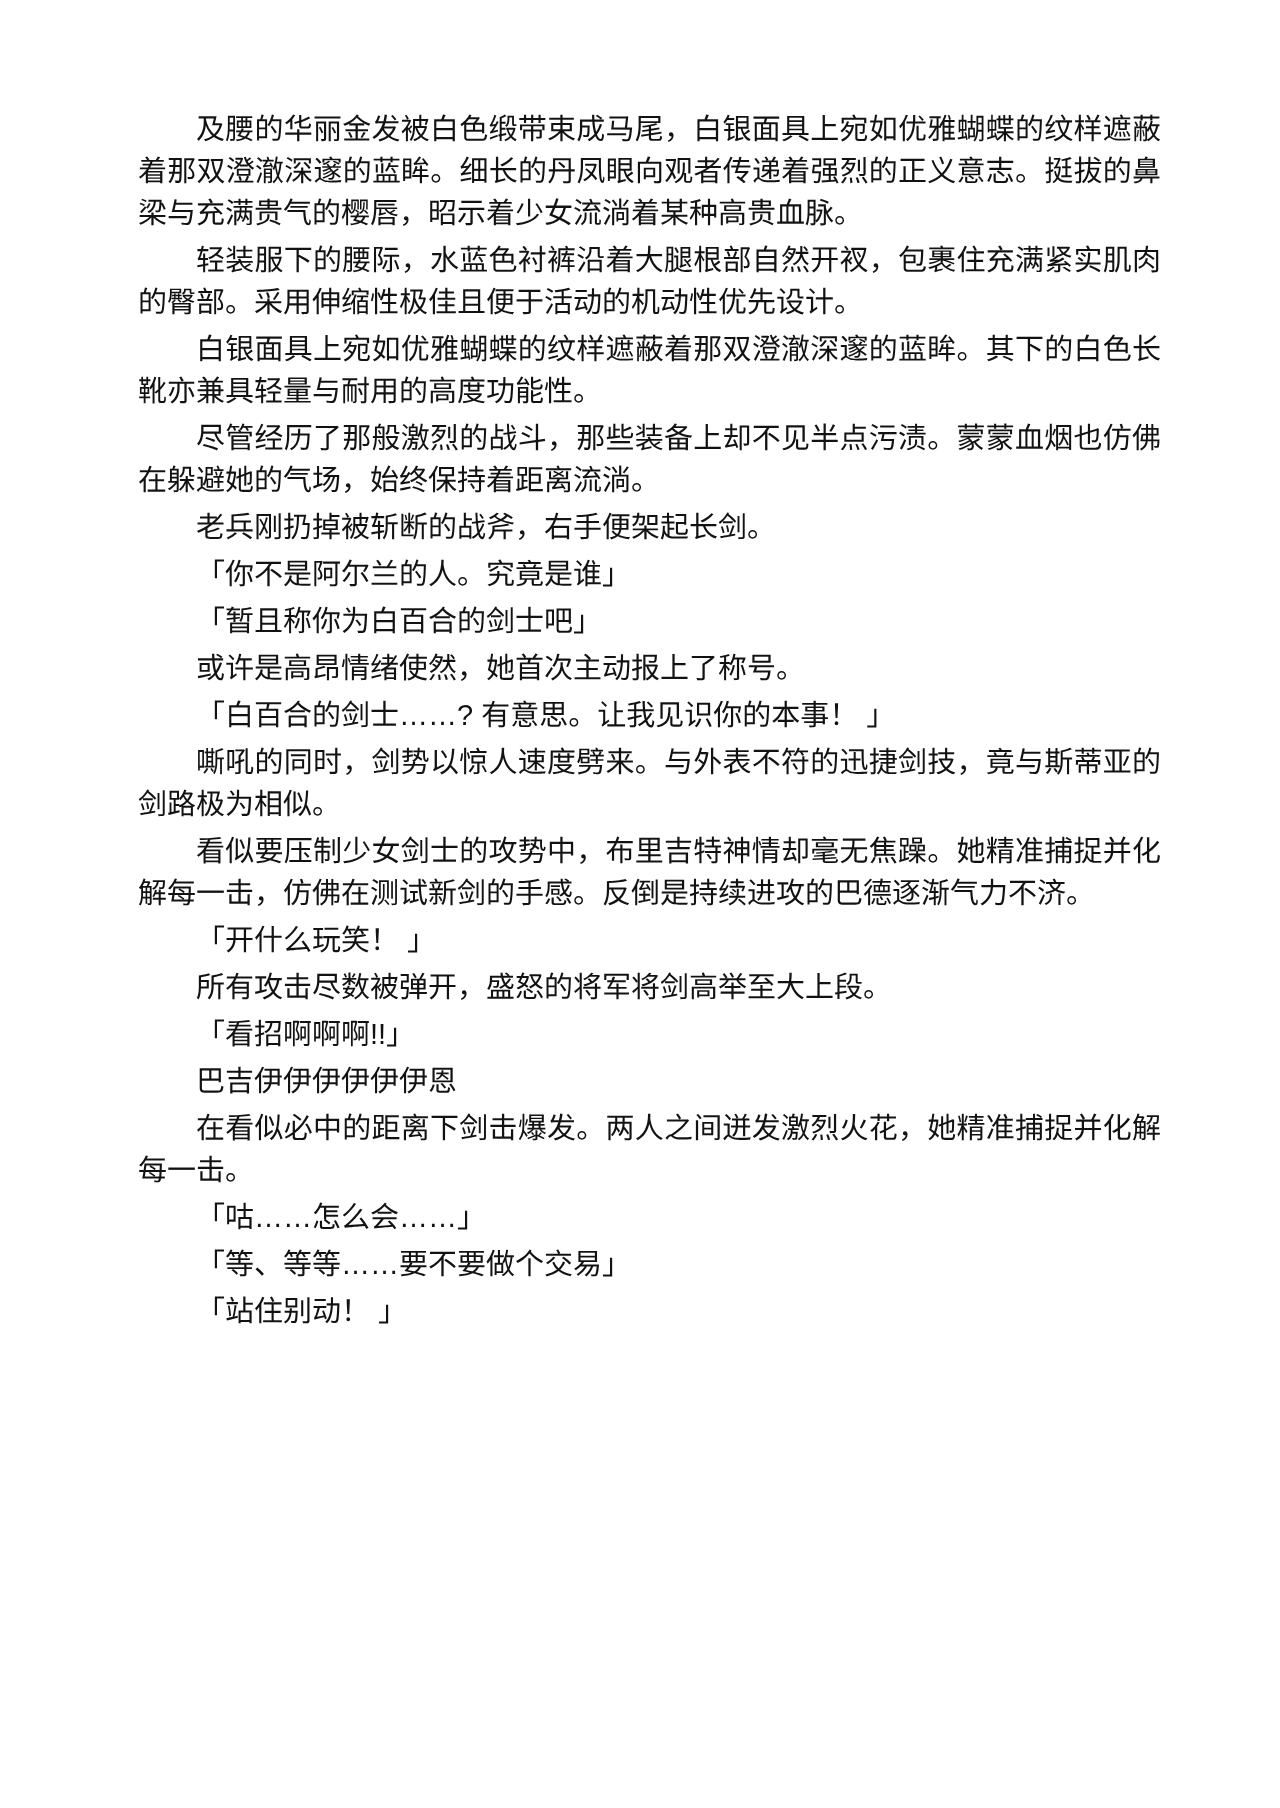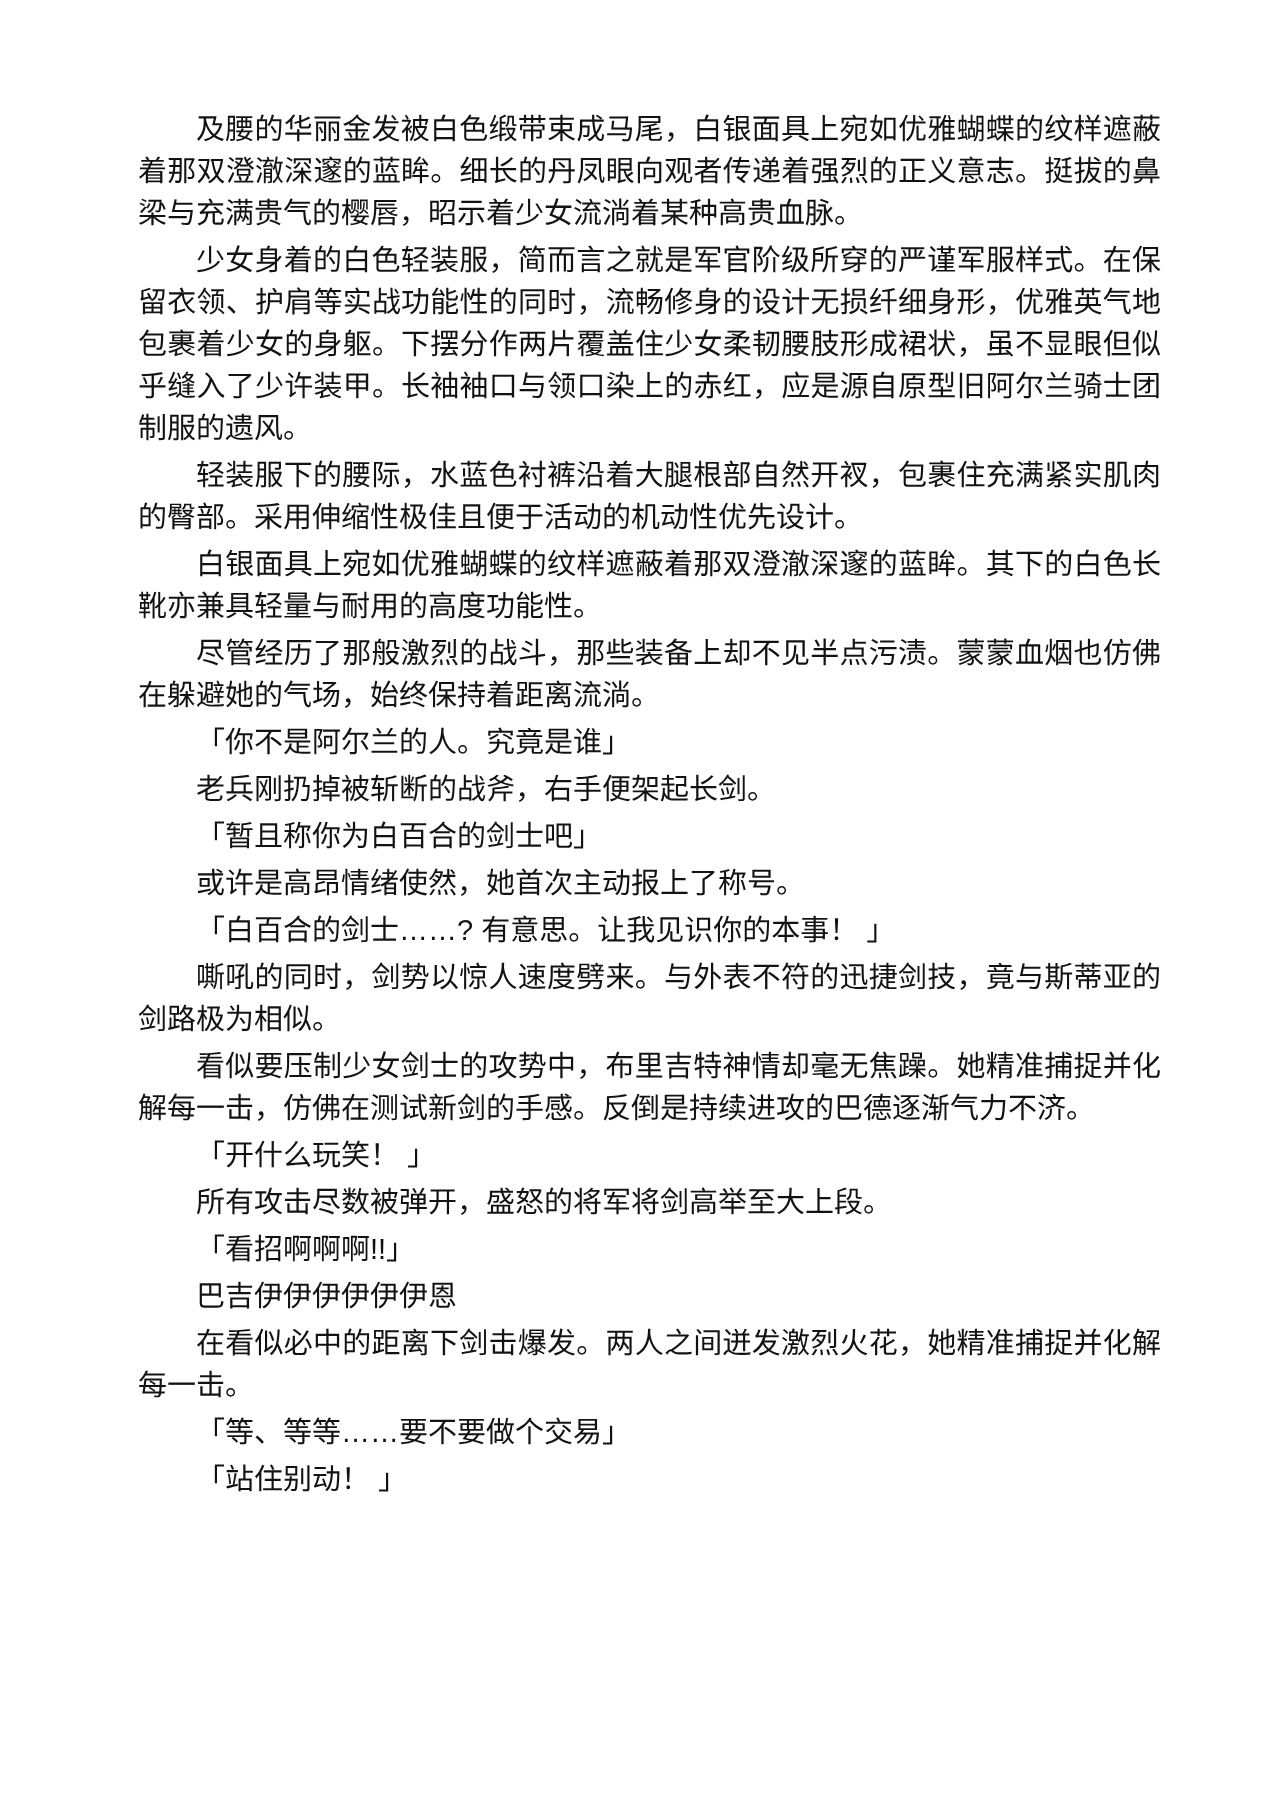--- a/index.html
+++ b/index.html
@@ -29,31 +29,31 @@
     text-align: justify;
     word-break: break-all;
     font-weight: 400;
   }
 </style>
 </head>
 <body>
 
 <div class="page">
   <p>及腰的华丽金发被白色缎带束成马尾，白银面具上宛如优雅蝴蝶的纹样遮蔽着那双澄澈深邃的蓝眸。细长的丹凤眼向观者传递着强烈的正义意志。挺拔的鼻梁与充满贵气的樱唇，昭示着少女流淌着某种高贵血脉。</p>
-  <p>少女身着的白色轻装服，简而言之就是军官阶级所穿的严谨军服样式。在保留衣领、护肩等实战功能性的同时，流畅修身的设计无损纤细身形，优雅英气地包裹着少女的身躯。下摆分作两片覆盖住少女柔韧腰肢形成裙状，虽不显眼但似乎缝入了少许装甲。长袖袖口与领口染上的赤红，应是源自原型旧阿尔兰骑士团制服的遗风。</p>
   <p>轻装服下的腰际，水蓝色衬裤沿着大腿根部自然开衩，包裹住充满紧实肌肉的臀部。采用伸缩性极佳且便于活动的机动性优先设计。</p>
   <p>白银面具上宛如优雅蝴蝶的纹样遮蔽着那双澄澈深邃的蓝眸。其下的白色长靴亦兼具轻量与耐用的高度功能性。</p>
   <p>尽管经历了那般激烈的战斗，那些装备上却不见半点污渍。蒙蒙血烟也仿佛在躲避她的气场，始终保持着距离流淌。</p>
+  <p>老兵刚扔掉被斩断的战斧，右手便架起长剑。</p>
   <p>「你不是阿尔兰的人。究竟是谁」</p>
-  <p>老兵刚扔掉被斩断的战斧，右手便架起长剑。</p>
   <p>「暂且称你为白百合的剑士吧」</p>
   <p>或许是高昂情绪使然，她首次主动报上了称号。</p>
   <p>「白百合的剑士……? 有意思。让我见识你的本事！ 」</p>
   <p>嘶吼的同时，剑势以惊人速度劈来。与外表不符的迅捷剑技，竟与斯蒂亚的剑路极为相似。</p>
   <p>看似要压制少女剑士的攻势中，布里吉特神情却毫无焦躁。她精准捕捉并化解每一击，仿佛在测试新剑的手感。反倒是持续进攻的巴德逐渐气力不济。</p>
   <p>「开什么玩笑！ 」</p>
   <p>所有攻击尽数被弹开，盛怒的将军将剑高举至大上段。</p>
   <p>「看招啊啊啊!!」</p>
   <p>巴吉伊伊伊伊伊伊恩</p>
   <p>在看似必中的距离下剑击爆发。两人之间迸发激烈火花，她精准捕捉并化解每一击。</p>
+  <p>「咕……怎么会……」</p>
   <p>「等、等等……要不要做个交易」</p>
   <p>「站住别动！ 」</p>
 </div>
 
 </body></html>

